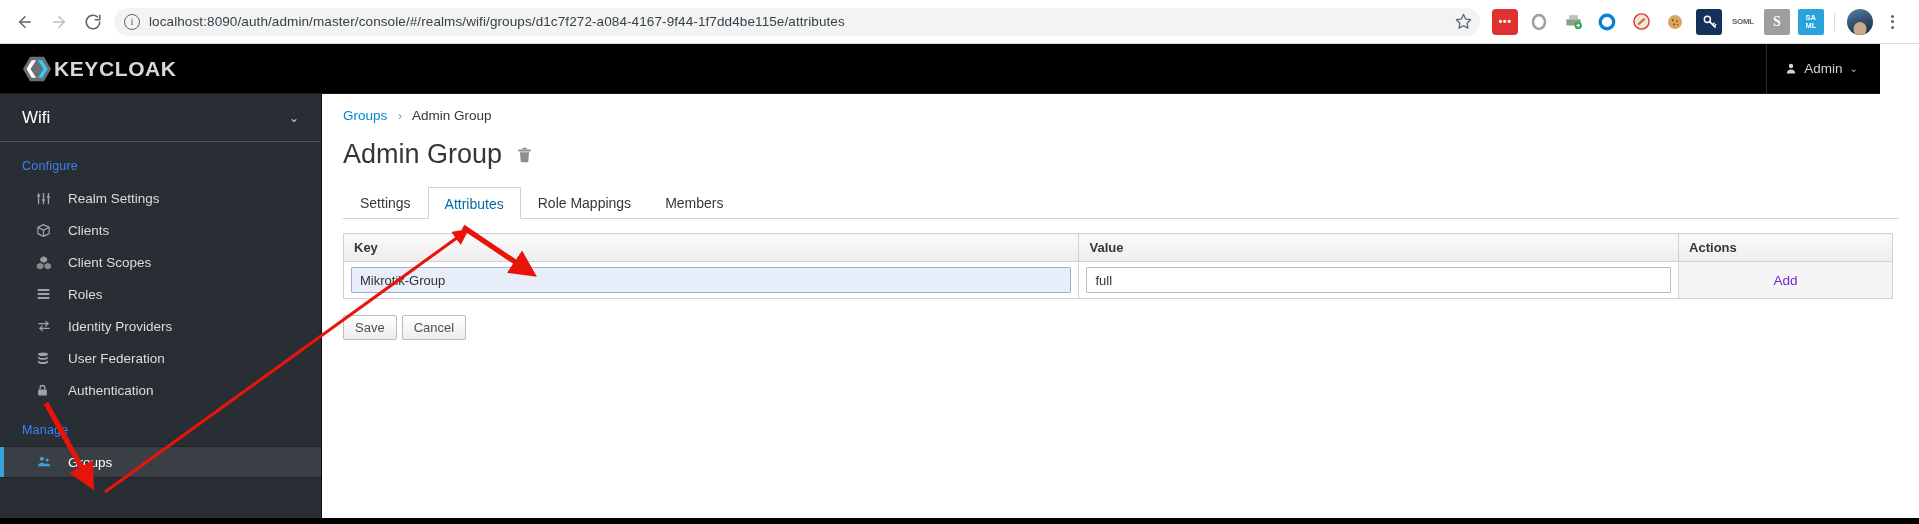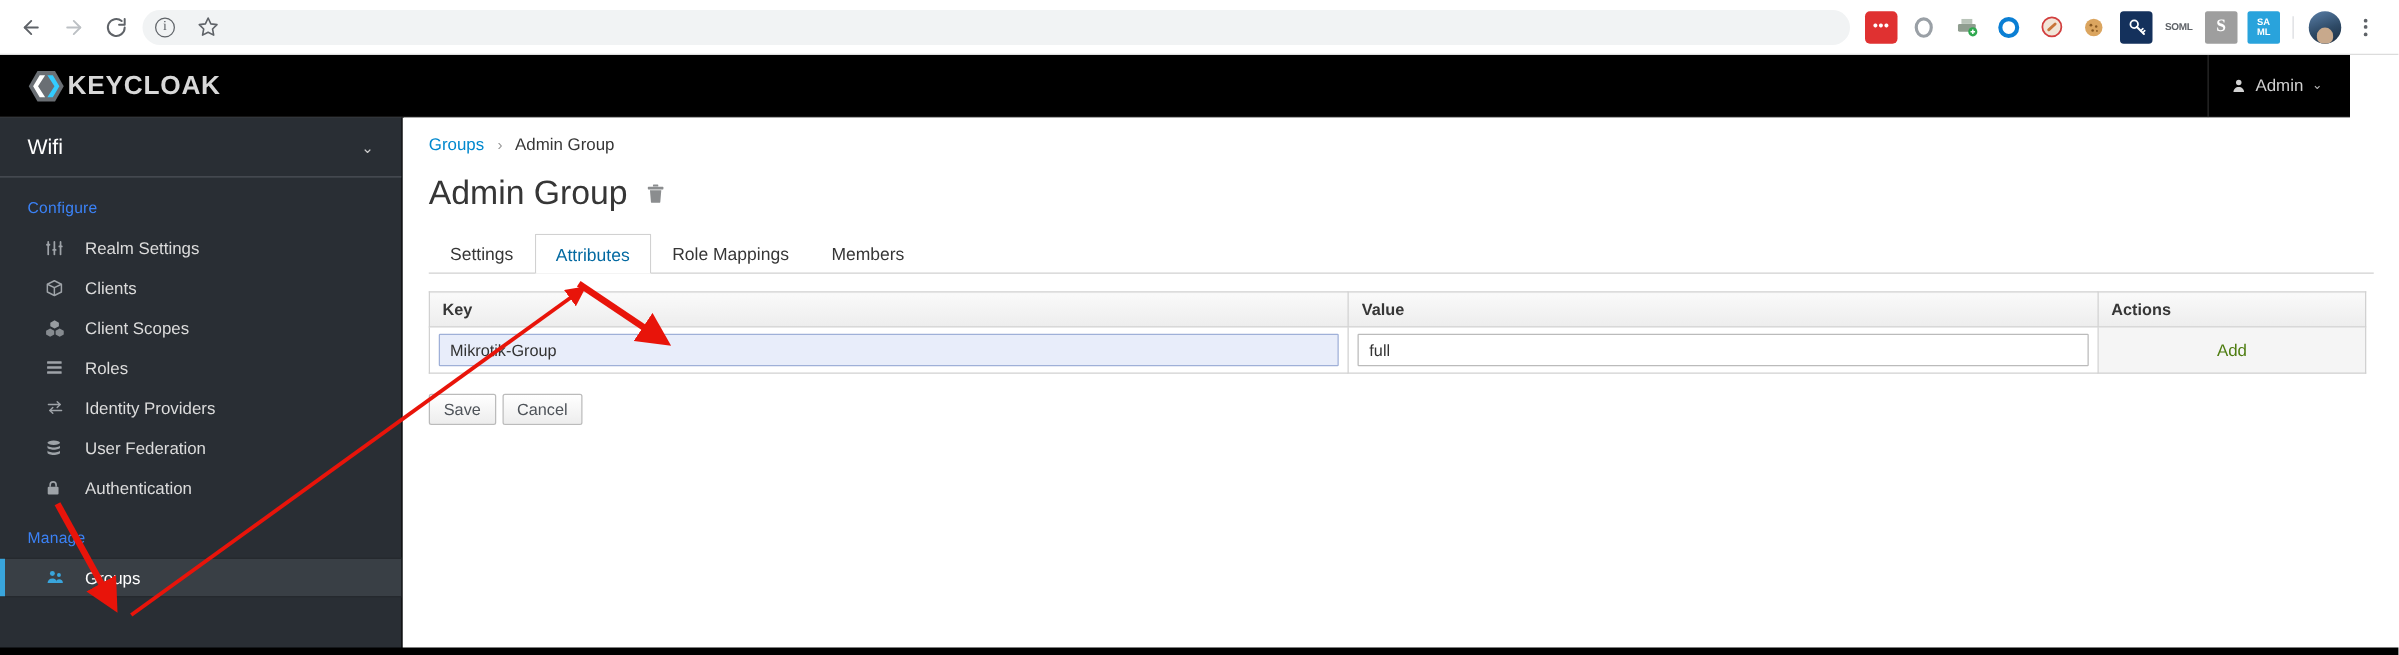--- a/index.html
+++ b/index.html
@@ -258,21 +258,21 @@
     font-family: "Liberation Sans", sans-serif;
     background: #ffffff;
     outline: none;
     border-radius: 1px;
   }
   .field.focused {
     background: #e8edfa;
     border-color: #9fb0d8;
   }
   .add-link {
-    color: #4d7c0f; font-size: 13.5px;
+    color: #6d28d9; font-size: 13.5px;
     background: none; border: none;
     cursor: pointer;
     font-family: "Liberation Sans", sans-serif;
   }
 
   .form-actions {
     margin: 16px 0 0 20px;
     display: flex; gap: 5px;
   }
   .btn {
@@ -320,20 +320,21 @@
       <button class="nav-btn" title="Reload">
         <svg width="18" height="18" viewBox="0 0 24 24" fill="none" stroke="currentColor" stroke-width="2.1" stroke-linecap="round" stroke-linejoin="round">
             <path d="M21 12a9 9 0 1 1-3.2-6.9"></path>
             <polyline points="21 3 21 9 15 9"></polyline>
           </svg>
       </button>
     </div>
 
     <div class="omnibox">
       <div class="info-icon">i</div>
+      <div class="url-text">localhost:8090/auth/admin/master/console/#/realms/wifi/groups/d1c7f272-a084-4167-9f44-1f7dd4be115e/attributes</div>
       <div class="star-icon">
         <svg width="17" height="17" viewBox="0 0 24 24" fill="none" stroke="currentColor" stroke-width="1.8" stroke-linecap="round" stroke-linejoin="round">
             <polygon points="12 2 15.1 8.6 22 9.5 17 14.4 18.3 21.3 12 18 5.7 21.3 7 14.4 2 9.5 8.9 8.6 12 2"></polygon>
           </svg>
       </div>
     </div>
 
     <div class="ext-strip">
       <div class="ext" style="background:#e03131;">
         <span style="font-size:11px;letter-spacing:0.5px;line-height:5px;">•••</span>

